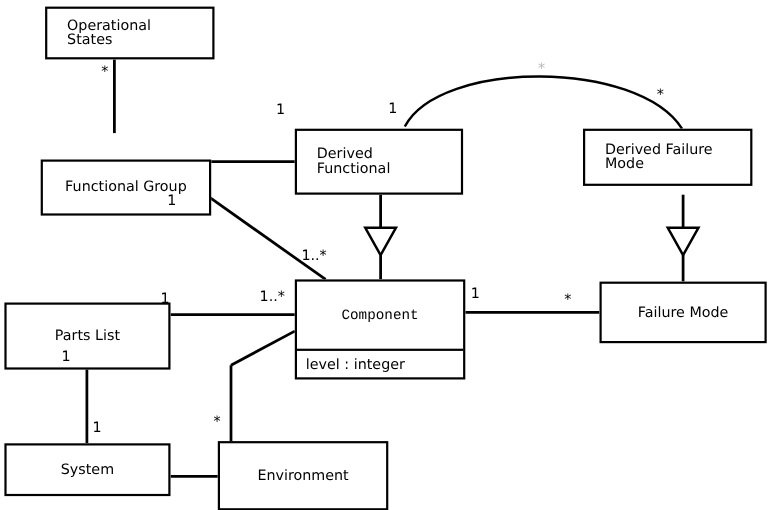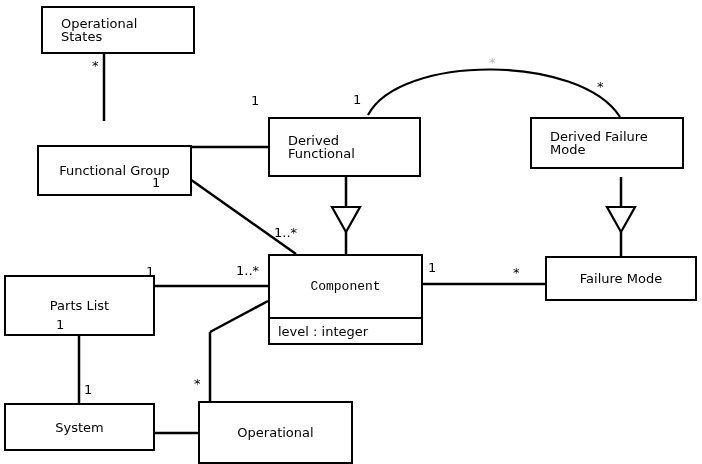--- a/index.html
+++ b/index.html
@@ -119,30 +119,30 @@
 
   <div class="uml-class" style="left:4px; top:255px; width:151px; height:61px;margin-top:20px;">
     <div class="uml-name-compartment">Parts List</div>
   </div>
 
   <div class="uml-class" style="left:268px; top:254px; width:155px; height:91px;">
     <div class="uml-name-compartment" style="height:61px; flex:0 0 61px;font-family:Liberation Mono, monospace;">Component</div>
     <div class="uml-attr-compartment" style="height:30px;">level : integer</div>
   </div>
 
-  <div class="uml-class" style="left:545px; top:256px; width:152px; height:45px;">
+  <div class="uml-class" style="left:545px; top:256px; width:152px; height:56px;">
     <div class="uml-name-compartment">Failure Mode</div>
   </div>
 
   <div class="uml-class" style="left:4px; top:403px; width:151px; height:48px;">
     <div class="uml-name-compartment">System</div>
   </div>
 
   <div class="uml-class" style="left:198px; top:401px; width:155px; height:63px;">
-    <div class="uml-name-compartment">Operational</div>
+    <div class="uml-name-compartment">Environment</div>
   </div>
 
   <div class="multiplicity" style="left:92px; top:59px;">*</div>
 
   <div class="multiplicity" style="left:251px; top:94px;">1</div>
 
   <div class="multiplicity" style="left:152px; top:176px;">1</div>
 
   <div class="multiplicity" style="left:274px; top:226px;">1..*</div>
 

